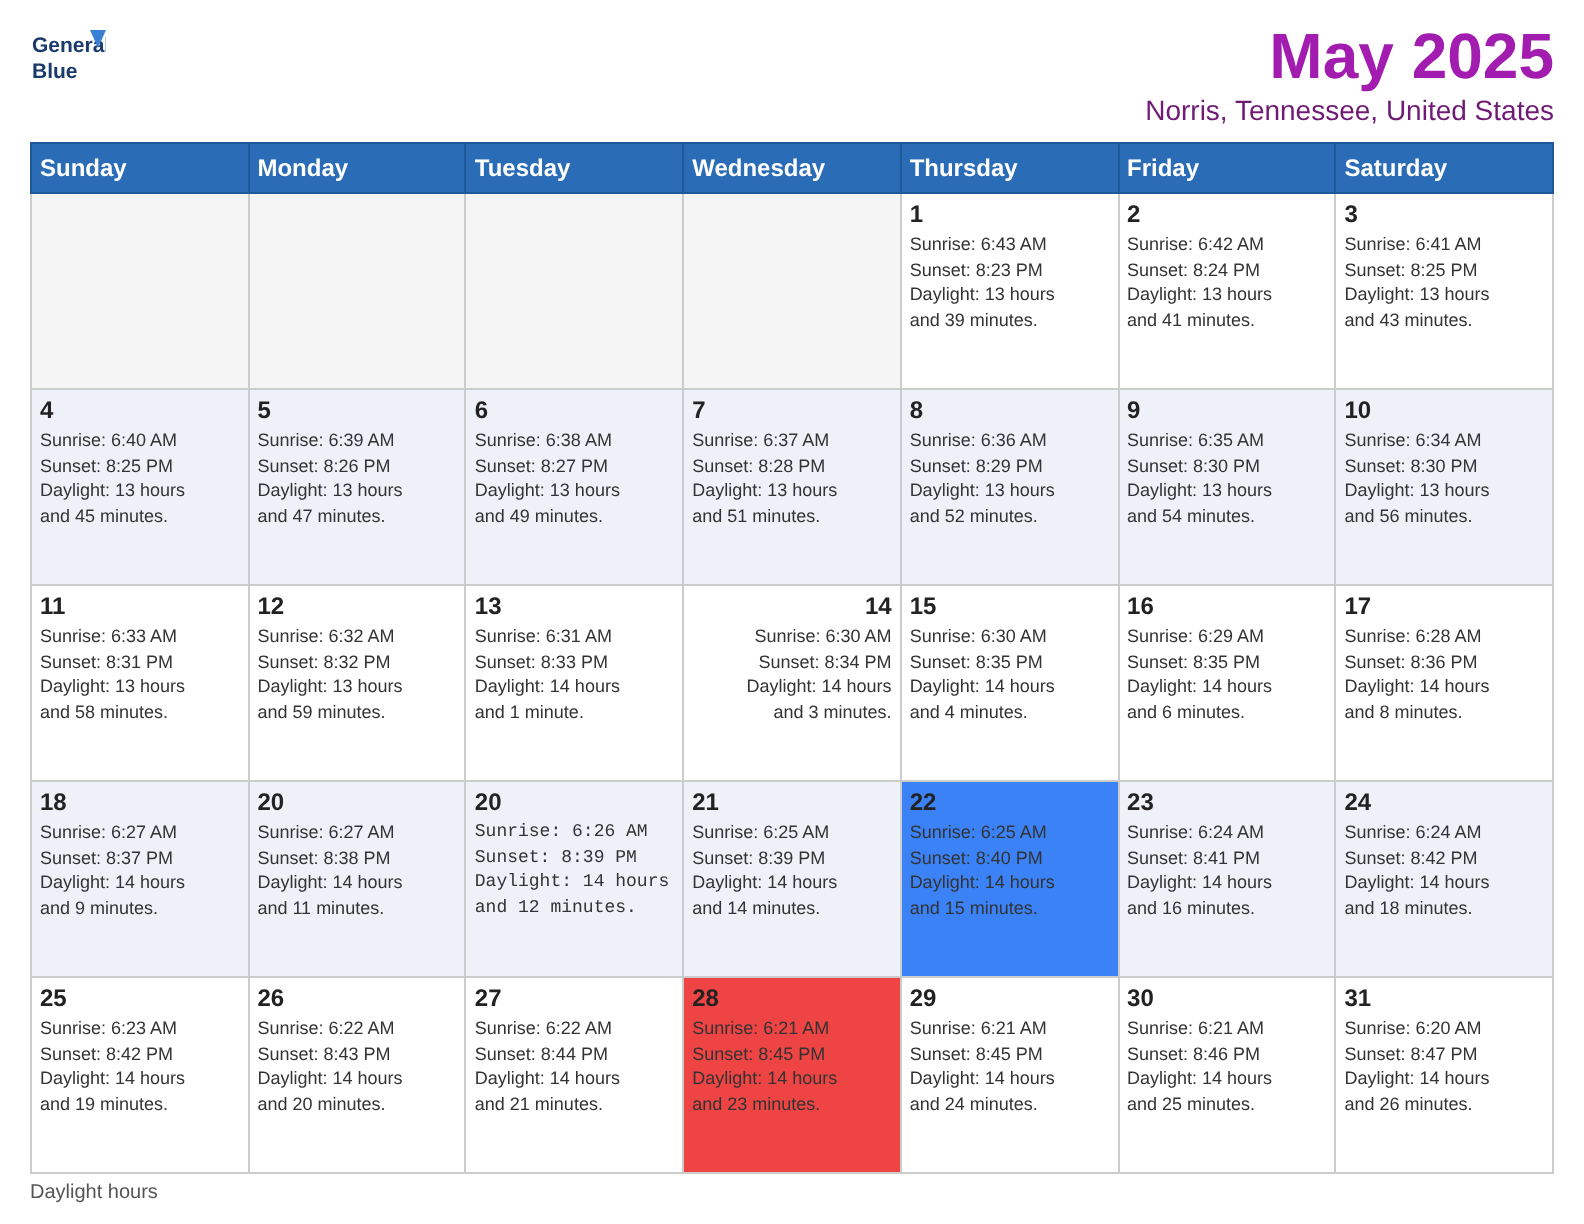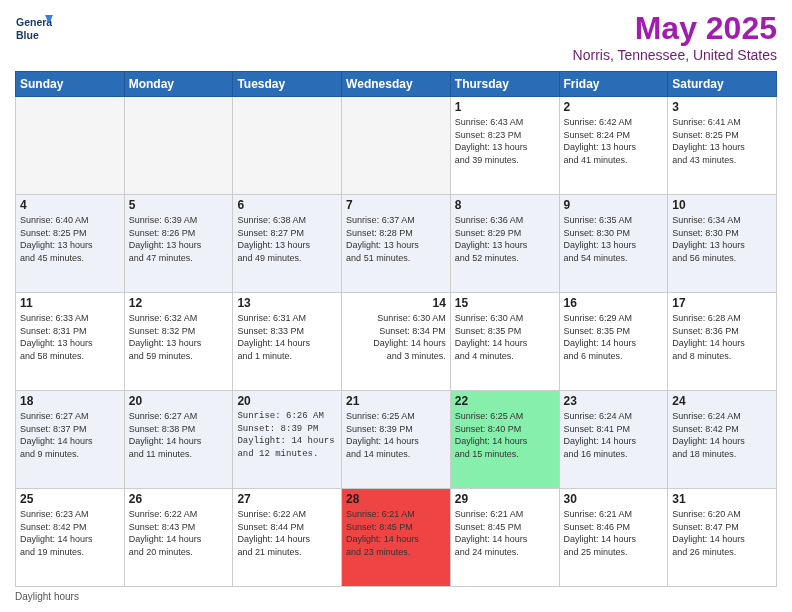--- a/index.html
+++ b/index.html
@@ -275,21 +275,21 @@
 Daylight: 14 hours
 and 12 minutes.</div>
           </td>
           <td style="background: rgb(238, 242, 248);">
             <div class="day-number">21</div>
             <div class="day-info" style="white-space: pre-line;">Sunrise: 6:25 AM
 Sunset: 8:39 PM
 Daylight: 14 hours
 and 14 minutes.</div>
           </td>
-          <td style="background: #86efac;">
+          <td style="background: #3b82f6;">
             <div class="day-number">22</div>
             <div class="day-info" style="white-space: pre-line;">Sunrise: 6:25 AM
 Sunset: 8:40 PM
 Daylight: 14 hours
 and 15 minutes.</div>
           </td>
           <td style="background: rgb(238, 242, 248);">
             <div class="day-number">23</div>
             <div class="day-info" style="white-space: pre-line;">Sunrise: 6:24 AM
 Sunset: 8:41 PM

